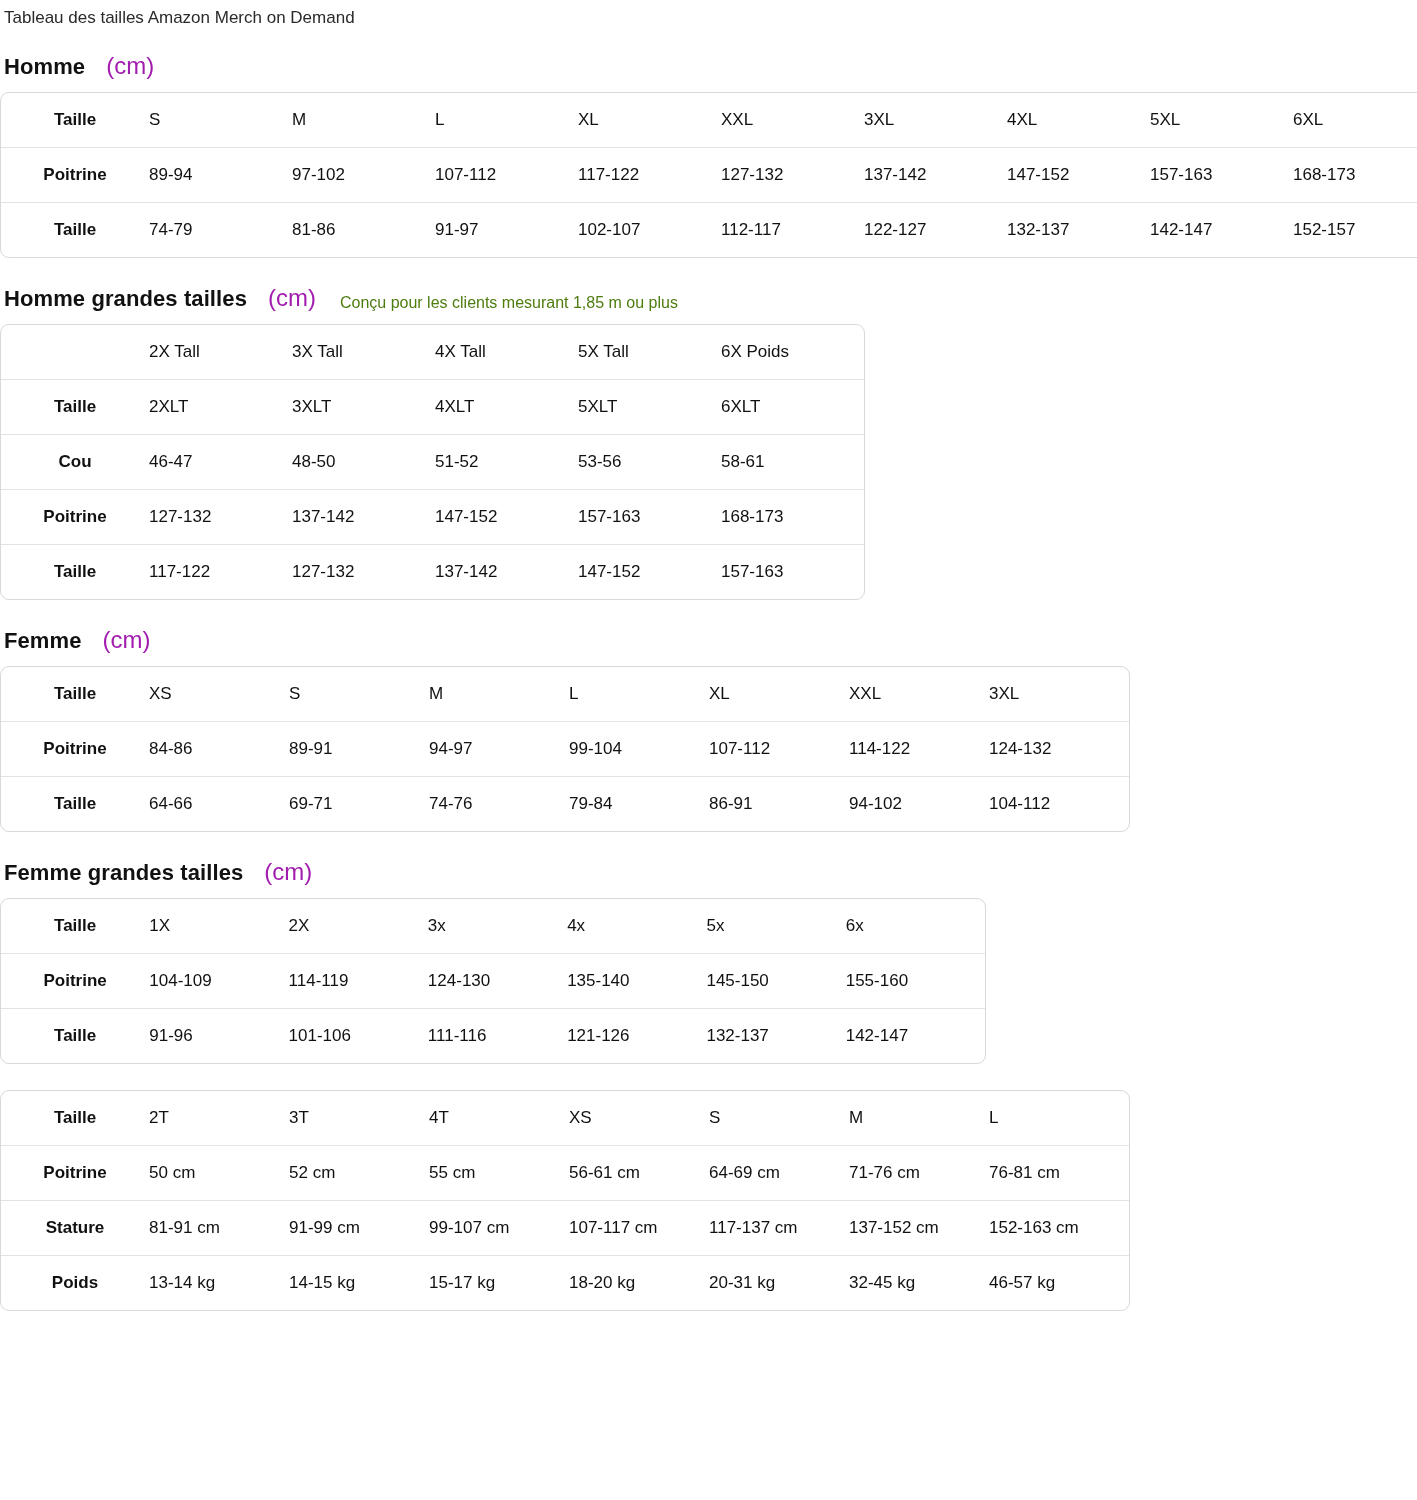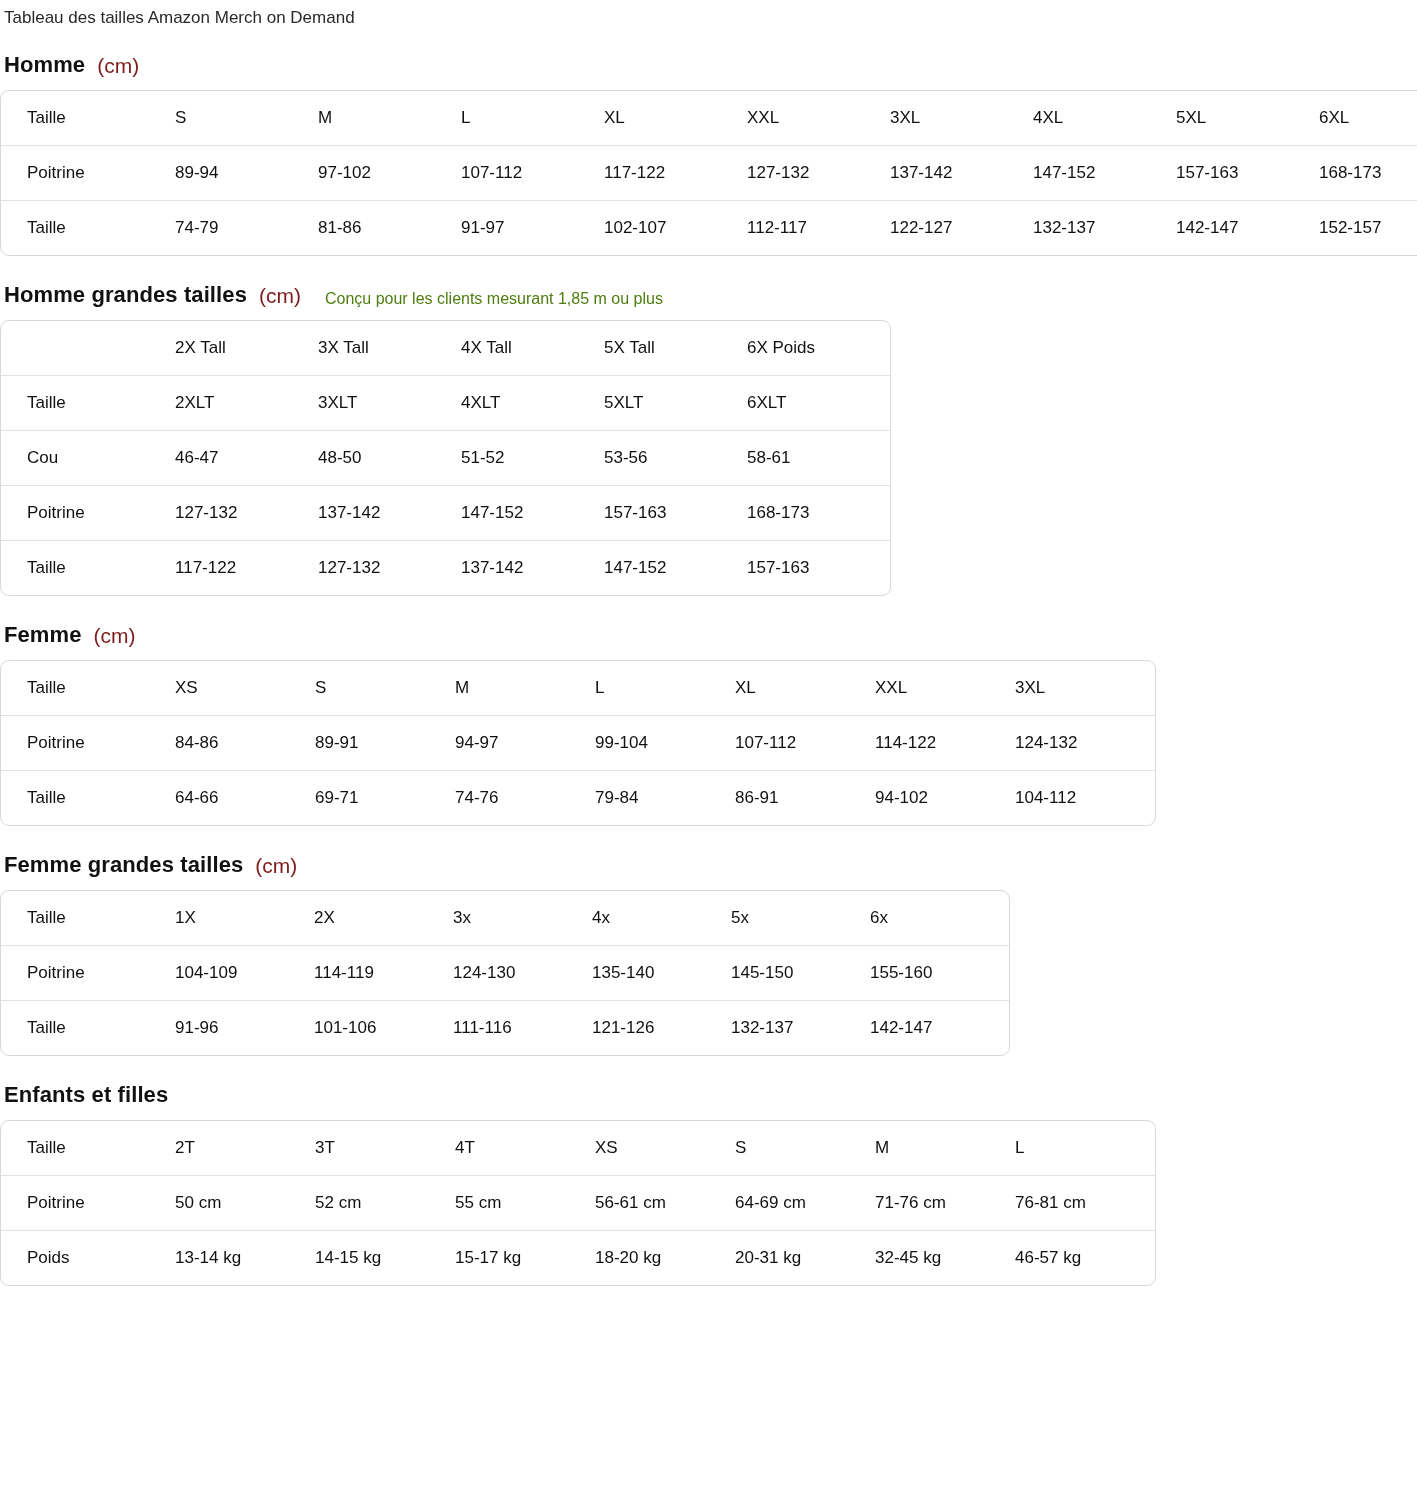--- a/index.html
+++ b/index.html
@@ -37,24 +37,24 @@
     padding-left: 4px;
     margin-bottom: 12px;
   }
   .section-title {
     font-size: 22px;
     font-weight: 700;
     color: #111111;
     letter-spacing: .1px;
   }
   .section-unit {
-    font-size: 21px;
+    font-size: 24px;
     font-weight: 400;
-    color: #7f1d1d;
-    margin-left: 12px;
+    color: #a21caf;
+    margin-left: 21px;
   }
   .section-note {
     font-size: 16px;
     font-weight: 400;
     color: #4d7c0f;
     margin-left: 24px;
   }
   table.sizes {
     border-collapse: separate;
     border-spacing: 0;
@@ -69,22 +69,22 @@
     font-size: 17px;
     color: #111111;
     border-bottom: 1px solid #e3e3e3;
     vertical-align: middle;
     white-space: nowrap;
   }
   table.sizes tr:last-child td {
     border-bottom: none;
   }
   table.sizes td.rowhead {
-    font-weight: 400;
-    padding-left: 26px;
+    font-weight: 700;
+    text-align: center;
   }
   table.sizes td.cell {
     padding-left: 0;
   }
   .t-homme { width: 1409px; }
   .t-homme td.rowhead { width: 148px; }
   .t-homme td.cell { width: 143px; }
 
   .t-homme-tall { width: 845px; }
   .t-homme-tall td.rowhead { width: 148px; }
@@ -278,23 +278,20 @@
               <td class="cell">101-106</td>
               <td class="cell">111-116</td>
               <td class="cell">121-126</td>
               <td class="cell">132-137</td>
               <td class="cell">142-147</td>
             </tr>
           </tbody>
         </table>
       </div>
       <div class="section">
-        <div class="section-head">
-          <span class="section-title">Enfants et filles</span>
-        </div>
         <table class="sizes t-enfants">
           <tbody>
             <tr>
               <td class="rowhead">Taille</td>
               <td class="cell">2T</td>
               <td class="cell">3T</td>
               <td class="cell">4T</td>
               <td class="cell">XS</td>
               <td class="cell">S</td>
               <td class="cell">M</td>
@@ -302,20 +299,30 @@
             </tr>
             <tr>
               <td class="rowhead">Poitrine</td>
               <td class="cell">50 cm</td>
               <td class="cell">52 cm</td>
               <td class="cell">55 cm</td>
               <td class="cell">56-61 cm</td>
               <td class="cell">64-69 cm</td>
               <td class="cell">71-76 cm</td>
               <td class="cell">76-81 cm</td>
+            </tr>
+            <tr>
+              <td class="rowhead">Stature</td>
+              <td class="cell">81-91 cm</td>
+              <td class="cell">91-99 cm</td>
+              <td class="cell">99-107 cm</td>
+              <td class="cell">107-117 cm</td>
+              <td class="cell">117-137 cm</td>
+              <td class="cell">137-152 cm</td>
+              <td class="cell">152-163 cm</td>
             </tr>
             <tr>
               <td class="rowhead">Poids</td>
               <td class="cell">13-14 kg</td>
               <td class="cell">14-15 kg</td>
               <td class="cell">15-17 kg</td>
               <td class="cell">18-20 kg</td>
               <td class="cell">20-31 kg</td>
               <td class="cell">32-45 kg</td>
               <td class="cell">46-57 kg</td>

